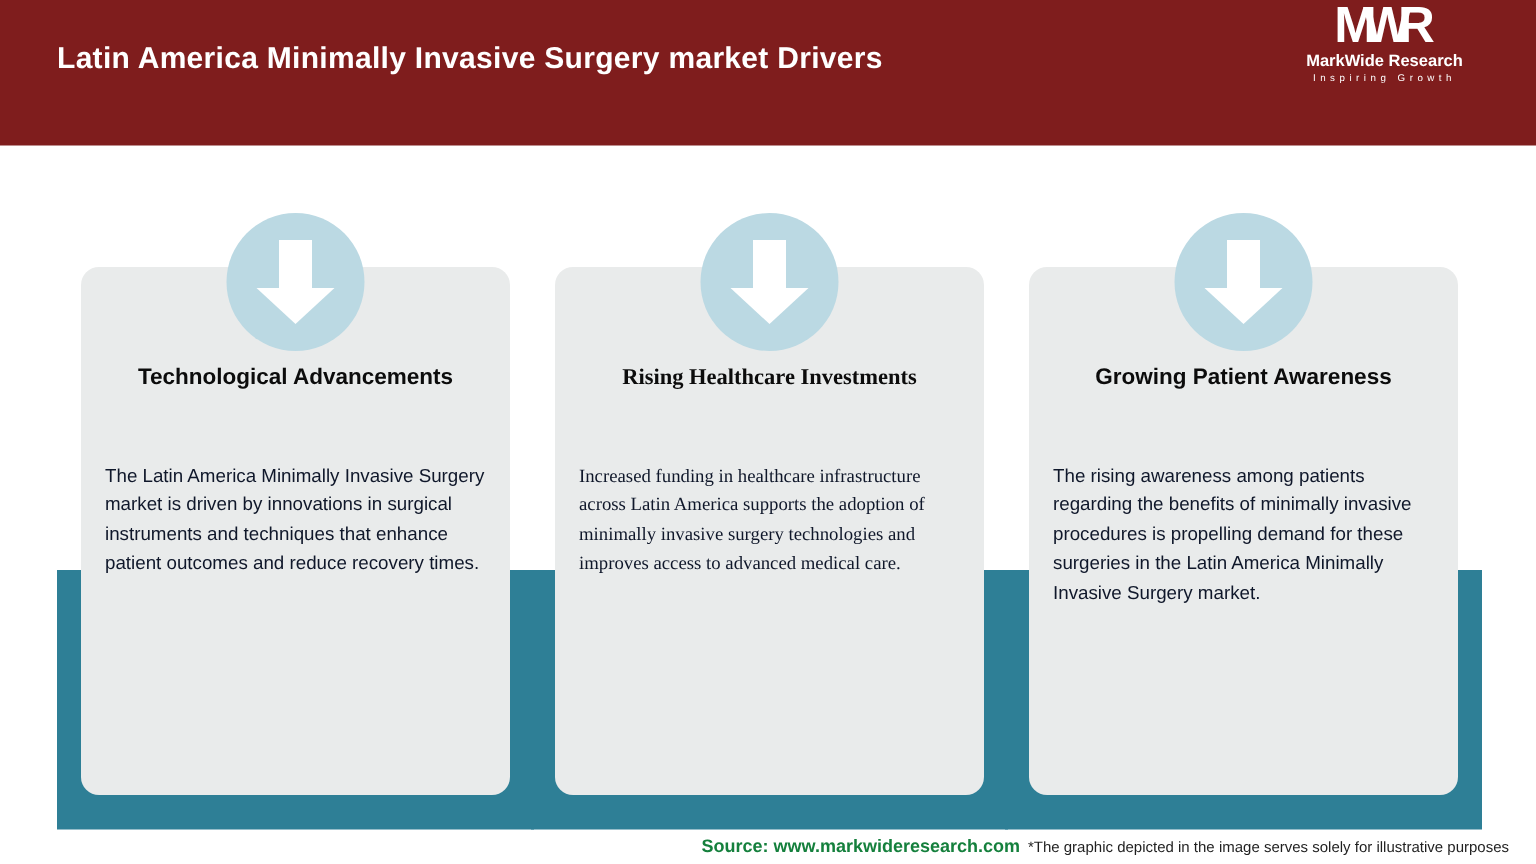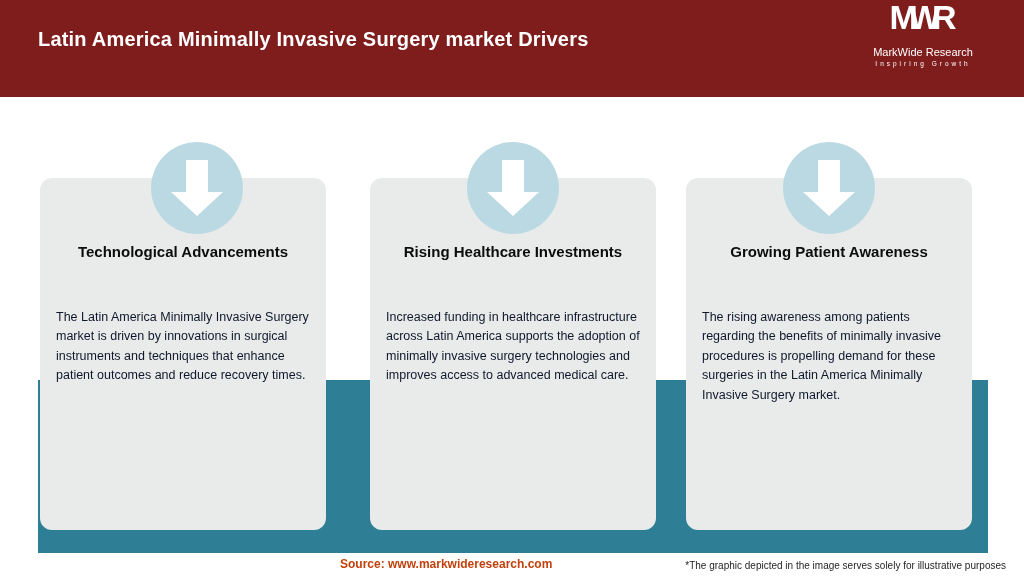--- a/index.html
+++ b/index.html
@@ -35,22 +35,22 @@
   }
   .logo-monogram {
     font-size: 34px;
     font-weight: bold;
     letter-spacing: -9px;
     line-height: 1.0;
     padding-right: 9px;
   }
   .logo-name {
     font-size: 11px;
-    font-weight: normal;
-    margin-top: 12px;
+    font-weight: bold;
+    margin-top: 1px;
   }
   .logo-tagline {
     font-size: 6.5px;
     letter-spacing: 3px;
     margin-top: 2px;
   }
 
   
   .card-group { position: absolute; top: 0; left: 0; width: 1024px; height: 576px; }
 
@@ -115,40 +115,40 @@
   .arrow-head {
     position: absolute;
     left: 0; top: 32px;
     width: 0; height: 0;
     border-left: 26px solid transparent;
     border-right: 26px solid transparent;
     border-top: 24px solid #ffffff;
   }
 
   
-  .pos-1 .card        { left: 40px; }
+  .pos-1 .card        { left: 54px; }
   .pos-1 .card-shadow { left: 38px;  width: 318px; }
   .pos-1 .arrow-circle{ left: 151px; }
-  .pos-2 .card        { left: 370px; }
+  .pos-2 .card        { left: 370px; font-family: Liberation Serif, serif; }
   .pos-2 .card-shadow { left: 354px; width: 318px; }
   .pos-2 .arrow-circle{ left: 467px; }
   .pos-3 .card        { left: 686px; }
   .pos-3 .card-shadow { left: 670px; width: 318px; }
   .pos-3 .arrow-circle{ left: 783px; }
 
   
   .footer-source {
     position: absolute;
     left: 340px;
     top: 557px;
     width: 340px;
-    text-align: left;
+    text-align: right;
     font-size: 12px;
     font-weight: bold;
-    color: #c2410c;
+    color: #15803d;
   }
   .footer-disclaimer {
     position: absolute;
     right: 18px;
     top: 560px;
     font-size: 10px;
     color: #1f1f1f;
   }
 </style>
 </head>

